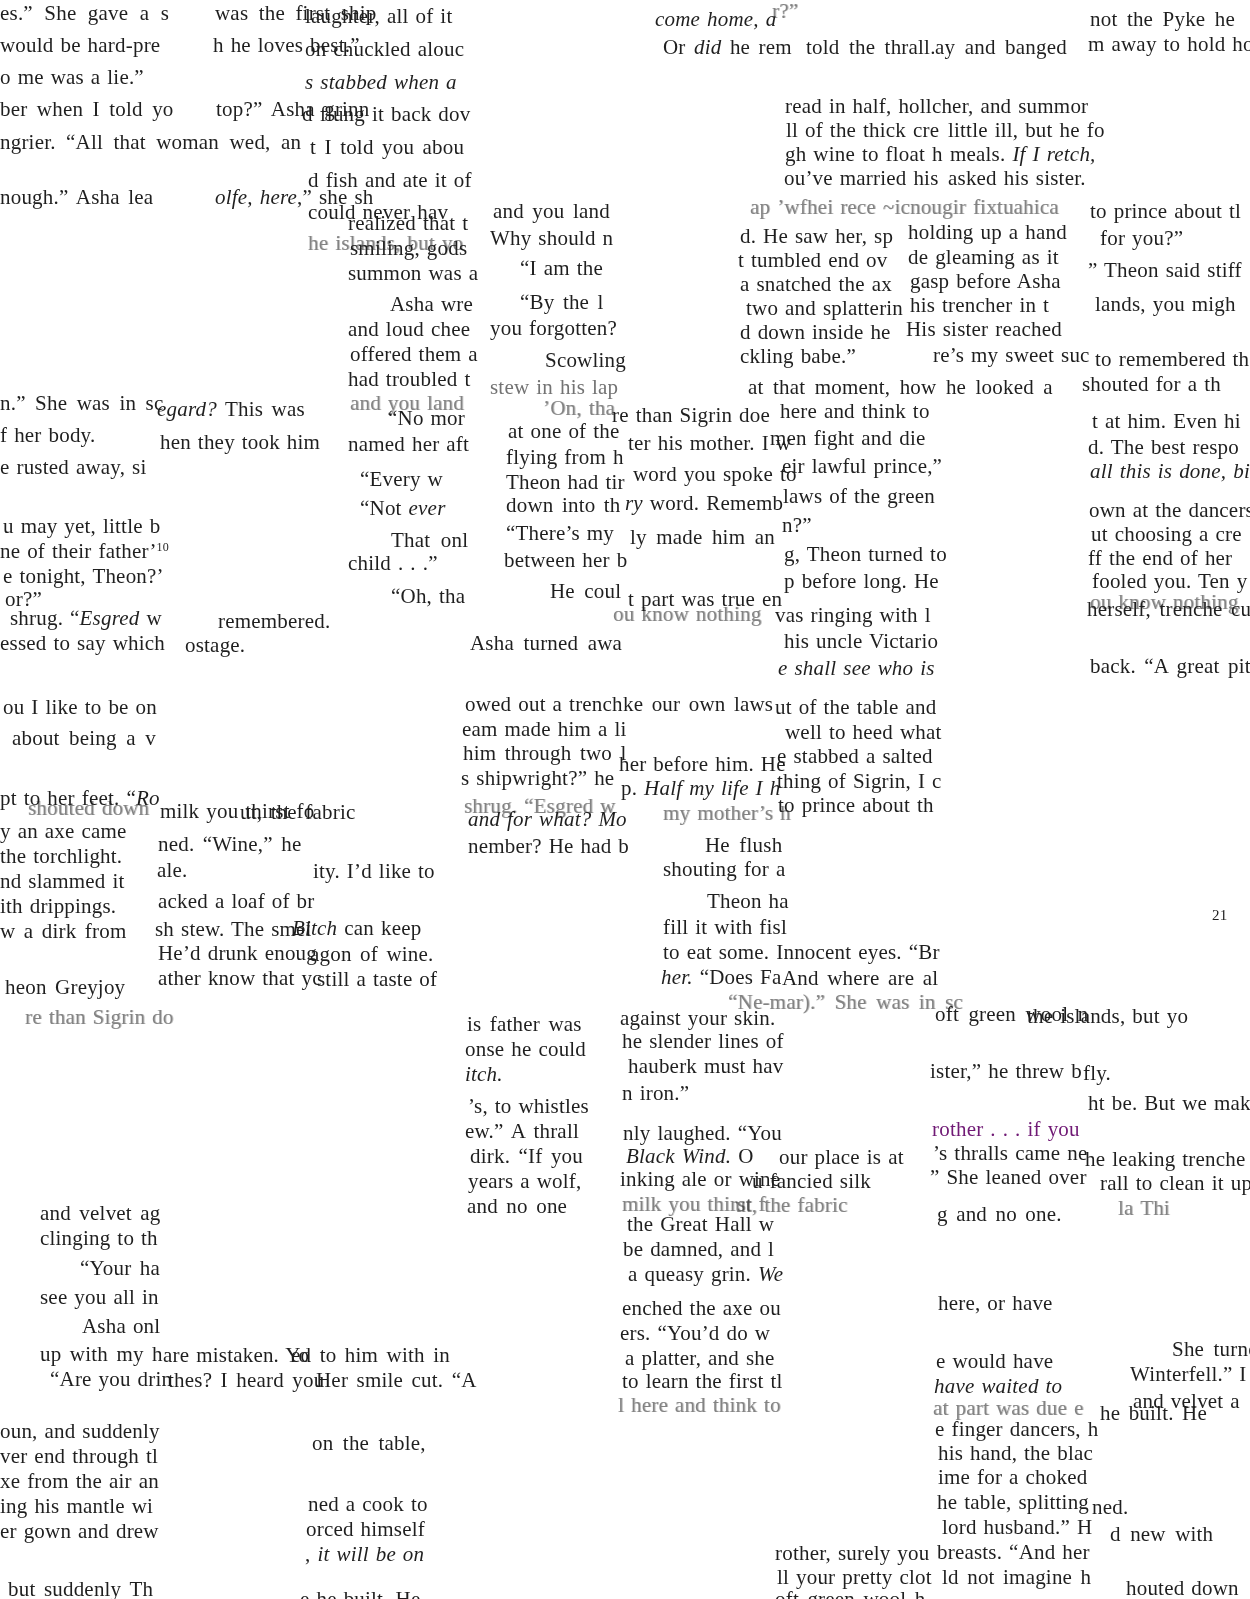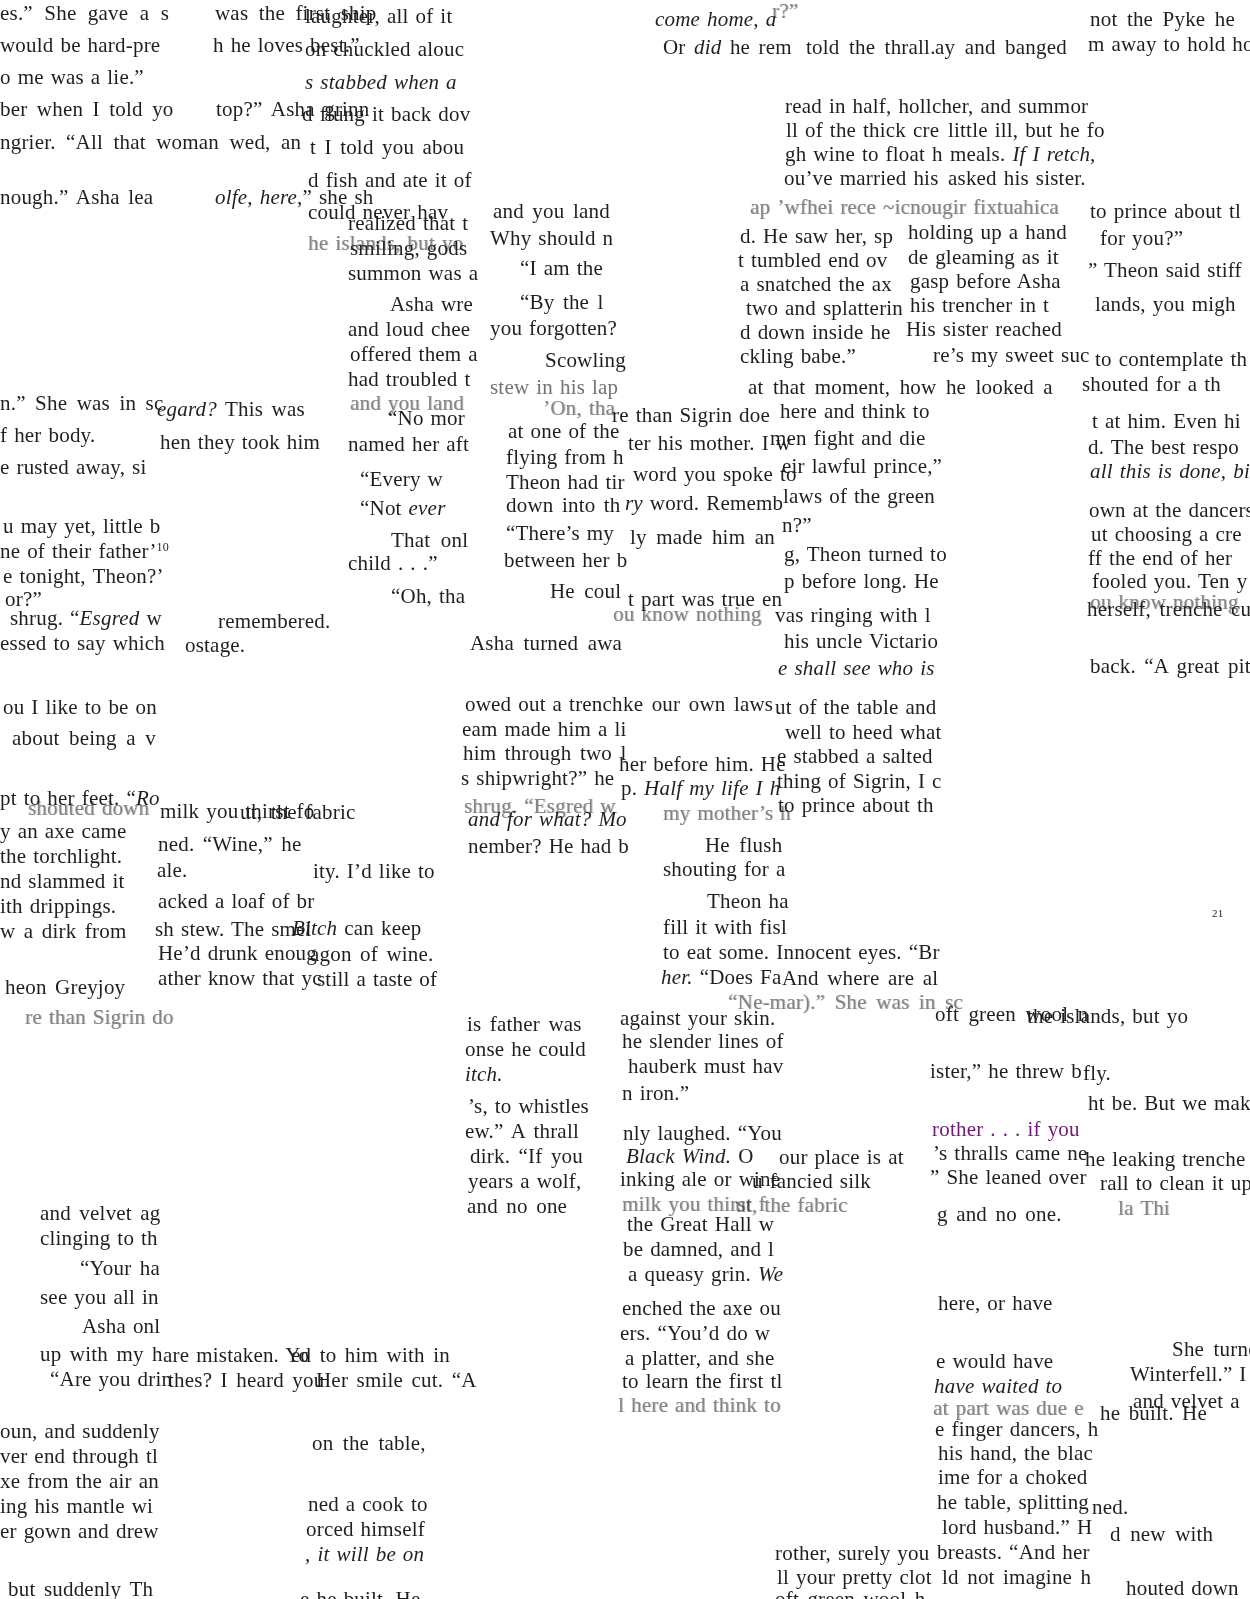--- a/index.html
+++ b/index.html
@@ -87,21 +87,21 @@
     <div class="piece" style="left: 390px; top: 293px; color: rgb(31, 31, 31);"><span>Asha wre</span></div>
     <div class="piece" style="left: 746px; top: 297px; color: rgb(31, 31, 31);"><span>two and splatterin</span></div>
     <div class="piece" style="left: 910px; top: 294px; color: rgb(31, 31, 31);"><span>his trencher in t</span></div>
     <div class="piece" style="left: 1095px; top: 293px; color: rgb(31, 31, 31);"><span>lands, you migh</span></div>
     <div class="piece" style="left: 348px; top: 318px; color: rgb(31, 31, 31);"><span>and loud chee</span></div>
     <div class="piece" style="left: 740px; top: 321px; color: rgb(31, 31, 31);"><span>d down inside he</span></div>
     <div class="piece" style="left: 906px; top: 318px; color: rgb(31, 31, 31);"><span>His sister reached</span></div>
     <div class="piece" style="left: 350px; top: 343px; color: rgb(31, 31, 31);"><span>offered them a</span></div>
     <div class="piece" style="left: 740px; top: 345px; color: rgb(31, 31, 31);"><span>ckling babe.”</span></div>
     <div class="piece" style="left: 933px; top: 344px; color: rgb(31, 31, 31);"><span>re’s my sweet suc</span></div>
-    <div class="piece" style="left: 1095px; top: 348px; color: rgb(31, 31, 31);"><span>to contemplate th</span></div>
+    <div class="piece" style="left: 1095px; top: 348px; color: rgb(31, 31, 31);"><span>to remembered th</span></div>
     <div class="piece" style="left: 348px; top: 368px; color: rgb(31, 31, 31);"><span>had troubled t</span></div>
     <div class="piece" style="left: 748px; top: 376px; color: rgb(31, 31, 31); word-spacing: 4px;"><span>at that moment, how he looked a</span></div>
     <div class="piece" style="left: 1082px; top: 373px; color: rgb(31, 31, 31);"><span>shouted for a th</span></div>
     <div class="piece fuzzy" style="left: 350px; top: 392px; color: rgb(31, 31, 31);"><span>and you land</span></div>
     <div class="piece" style="left: 388px; top: 407px; color: rgb(31, 31, 31);"><span>“No mor</span></div>
     <div class="piece" style="left: 493px; top: 200px; color: rgb(31, 31, 31); word-spacing: 3px;"><span>and you land</span></div>
     <div class="piece" style="left: 490px; top: 227px; color: rgb(31, 31, 31);"><span>Why should n</span></div>
     <div class="piece" style="left: 520px; top: 257px; color: rgb(31, 31, 31);"><span>“I am the</span></div>
     <div class="piece" style="left: 520px; top: 291px; color: rgb(31, 31, 31); word-spacing: 3px;"><span>“By the l</span></div>
     <div class="piece" style="left: 490px; top: 317px; color: rgb(31, 31, 31);"><span>you forgotten?</span></div>
@@ -241,21 +241,21 @@
     <div class="piece" style="left: 930px; top: 1060px; color: rgb(31, 31, 31);"><span>ister,” he threw b</span></div>
     <div class="piece" style="left: 1083px; top: 1062px; color: rgb(31, 31, 31);"><span>fly.</span></div>
     <div class="piece" style="left: 1088px; top: 1092px; color: rgb(31, 31, 31);"><span>ht be. But we mak</span></div>
     <div class="piece" style="left: 932px; top: 1118px; color: #701a75;"><span>rother . . . if you</span></div>
     <div class="piece" style="left: 933px; top: 1142px; color: rgb(31, 31, 31);"><span>’s thralls came ne</span></div>
     <div class="piece" style="left: 1085px; top: 1148px; color: rgb(31, 31, 31);"><span>he leaking trenche</span></div>
     <div class="piece" style="left: 930px; top: 1166px; color: rgb(31, 31, 31);"><span>” She leaned over</span></div>
     <div class="piece" style="left: 1100px; top: 1172px; color: rgb(31, 31, 31);"><span>rall to clean it up</span></div>
     <div class="piece" style="left: 937px; top: 1203px; color: rgb(31, 31, 31); word-spacing: 3px;"><span>g and no one.</span></div>
     <div class="piece fuzzy" style="left: 1118px; top: 1197px; color: rgb(31, 31, 31);"><span>la Thi</span></div>
-    <div class="piece" style="left: 1212px; top: 908px; color: rgb(31, 31, 31); font-size: 11px;"><span>21</span></div>
+    <div class="piece" style="left: 1212px; top: 908px; color: rgb(31, 31, 31); font-size: 15px;"><span>21</span></div>
     <div class="piece" style="left: 938px; top: 1292px; color: rgb(31, 31, 31);"><span>here, or have</span></div>
     <div class="piece" style="left: 936px; top: 1350px; color: rgb(31, 31, 31);"><span>e would have</span></div>
     <div class="piece" style="left: 934px; top: 1375px; color: rgb(31, 31, 31);"><span class="it">have waited to</span></div>
     <div class="piece fuzzy" style="left: 933px; top: 1397px; color: rgb(31, 31, 31);"><span>at part was due e</span></div>
     <div class="piece" style="left: 1172px; top: 1338px; color: rgb(31, 31, 31); word-spacing: 4px;"><span>She turne</span></div>
     <div class="piece" style="left: 1130px; top: 1363px; color: rgb(31, 31, 31);"><span>Winterfell.” I</span></div>
     <div class="piece" style="left: 1133px; top: 1390px; color: rgb(31, 31, 31);"><span>and velvet a</span></div>
     <div class="piece" style="left: 1100px; top: 1402px; color: rgb(31, 31, 31); word-spacing: 3px;"><span>he built. He</span></div>
     <div class="piece" style="left: 40px; top: 1202px; color: rgb(31, 31, 31); word-spacing: 3px;"><span>and velvet ag</span></div>
     <div class="piece" style="left: 40px; top: 1227px; color: rgb(31, 31, 31);"><span>clinging to th</span></div>

